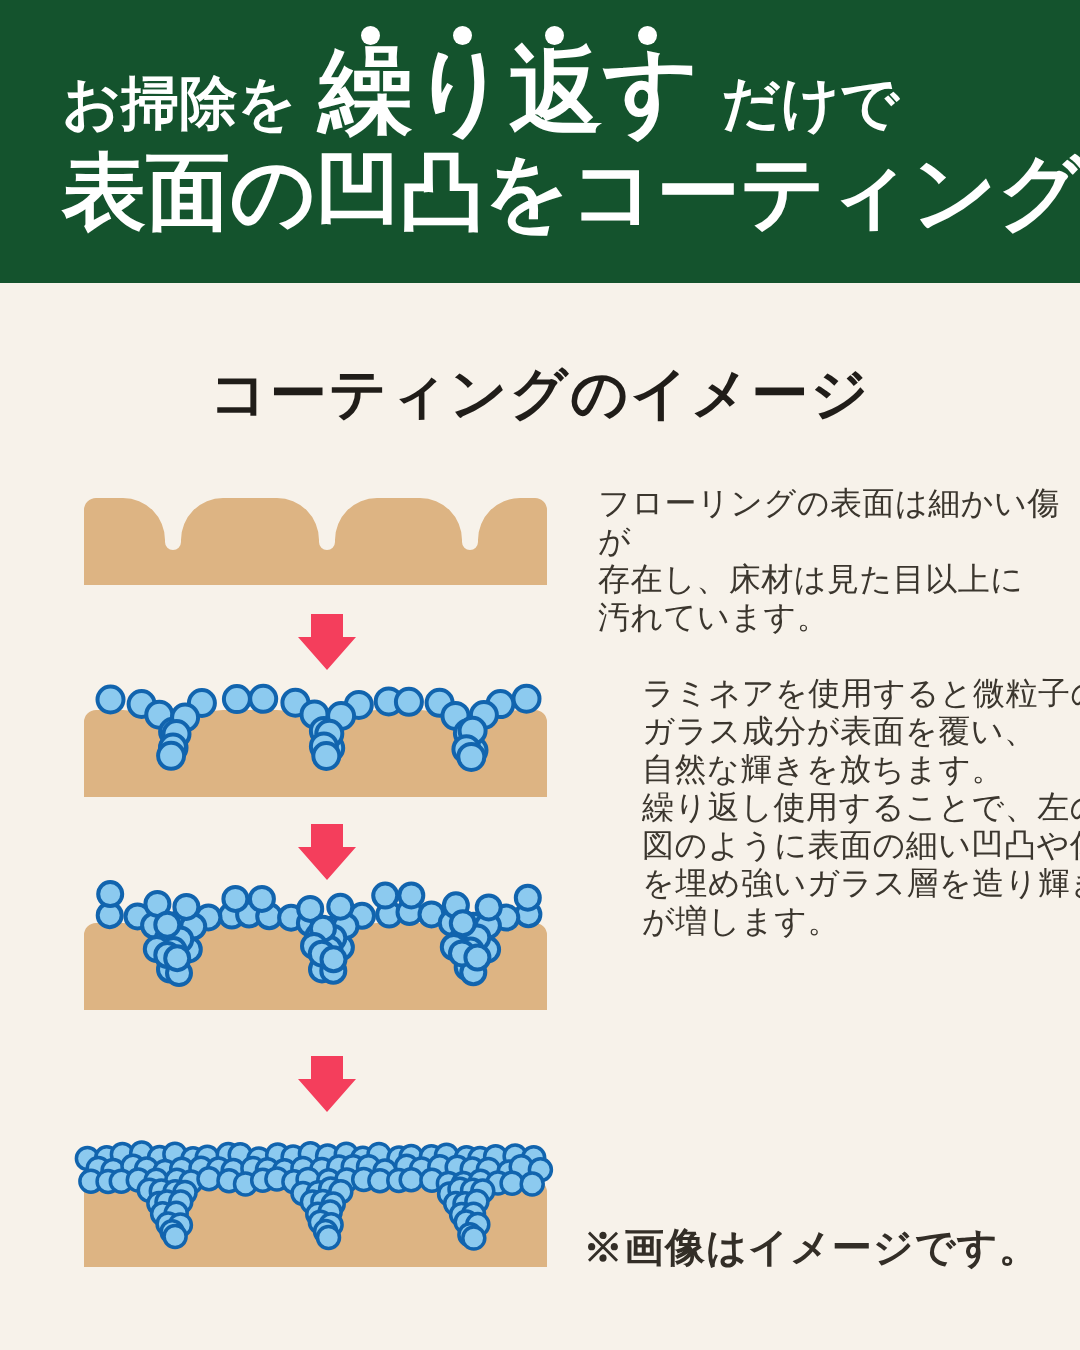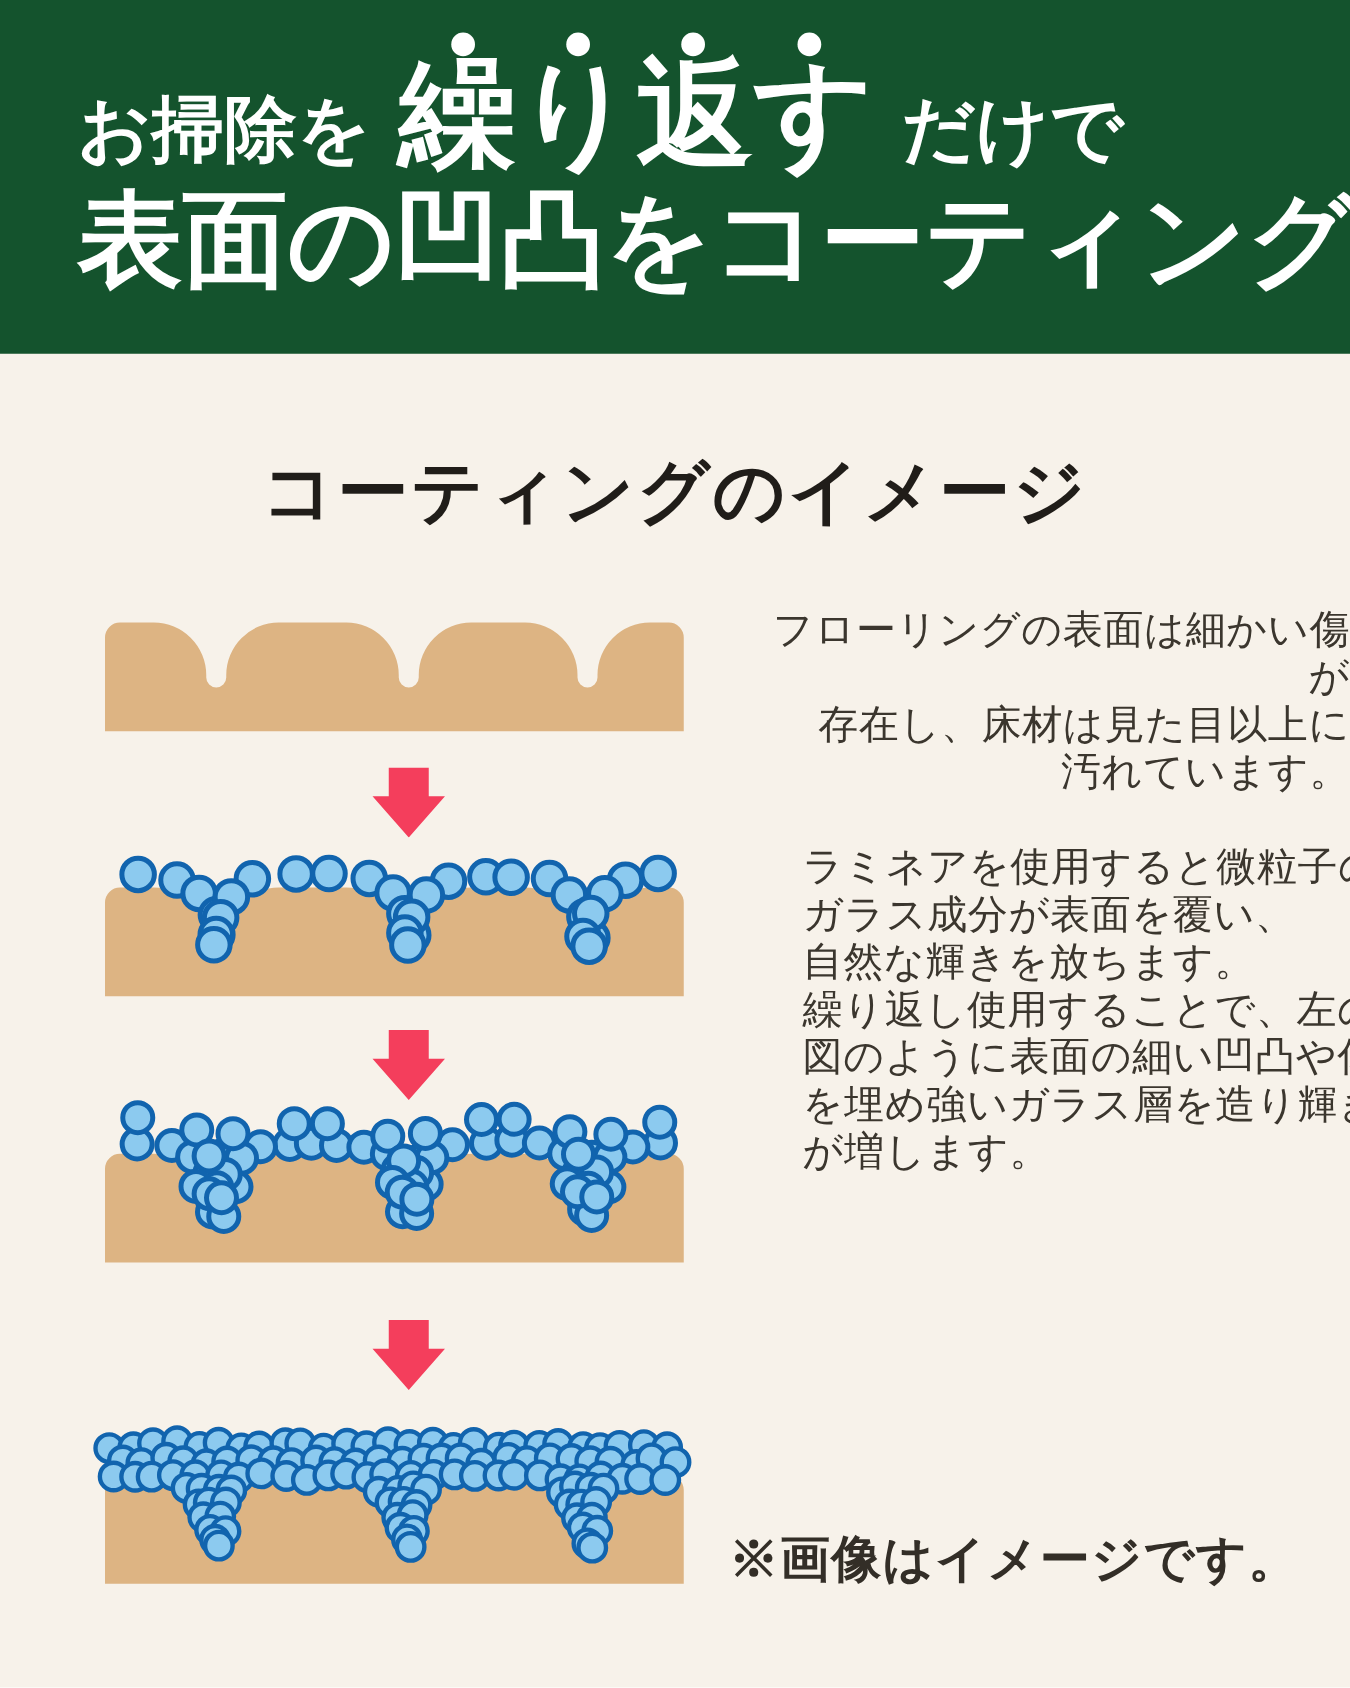--- a/index.html
+++ b/index.html
@@ -44,21 +44,21 @@
   .arrow { position:absolute; left:297px; width:60px; height:56px; }
   #arrow1 { top:614px; }
   #arrow2 { top:824px; }
   #arrow3 { top:1056px; }
   
   .para {
     position:absolute; left:598px; width:482px;
     font-size:32px; line-height:38px; color:#3b362e;
     white-space:pre-line; letter-spacing:0.5px;
   }
-  #para1 { top:484px;text-align:right; }
+  #para1 { top:484px; }
   #para2 { top:674px;margin-left:44px; }
   #para3 { top:972px; }
   .note {
     position:absolute; left:583px; top:1220px;
     font-size:40px; font-weight:800; color:#332e27;
     letter-spacing:1px; white-space:nowrap;text-align:right;
   }
 </style>
 </head>
 <body>

